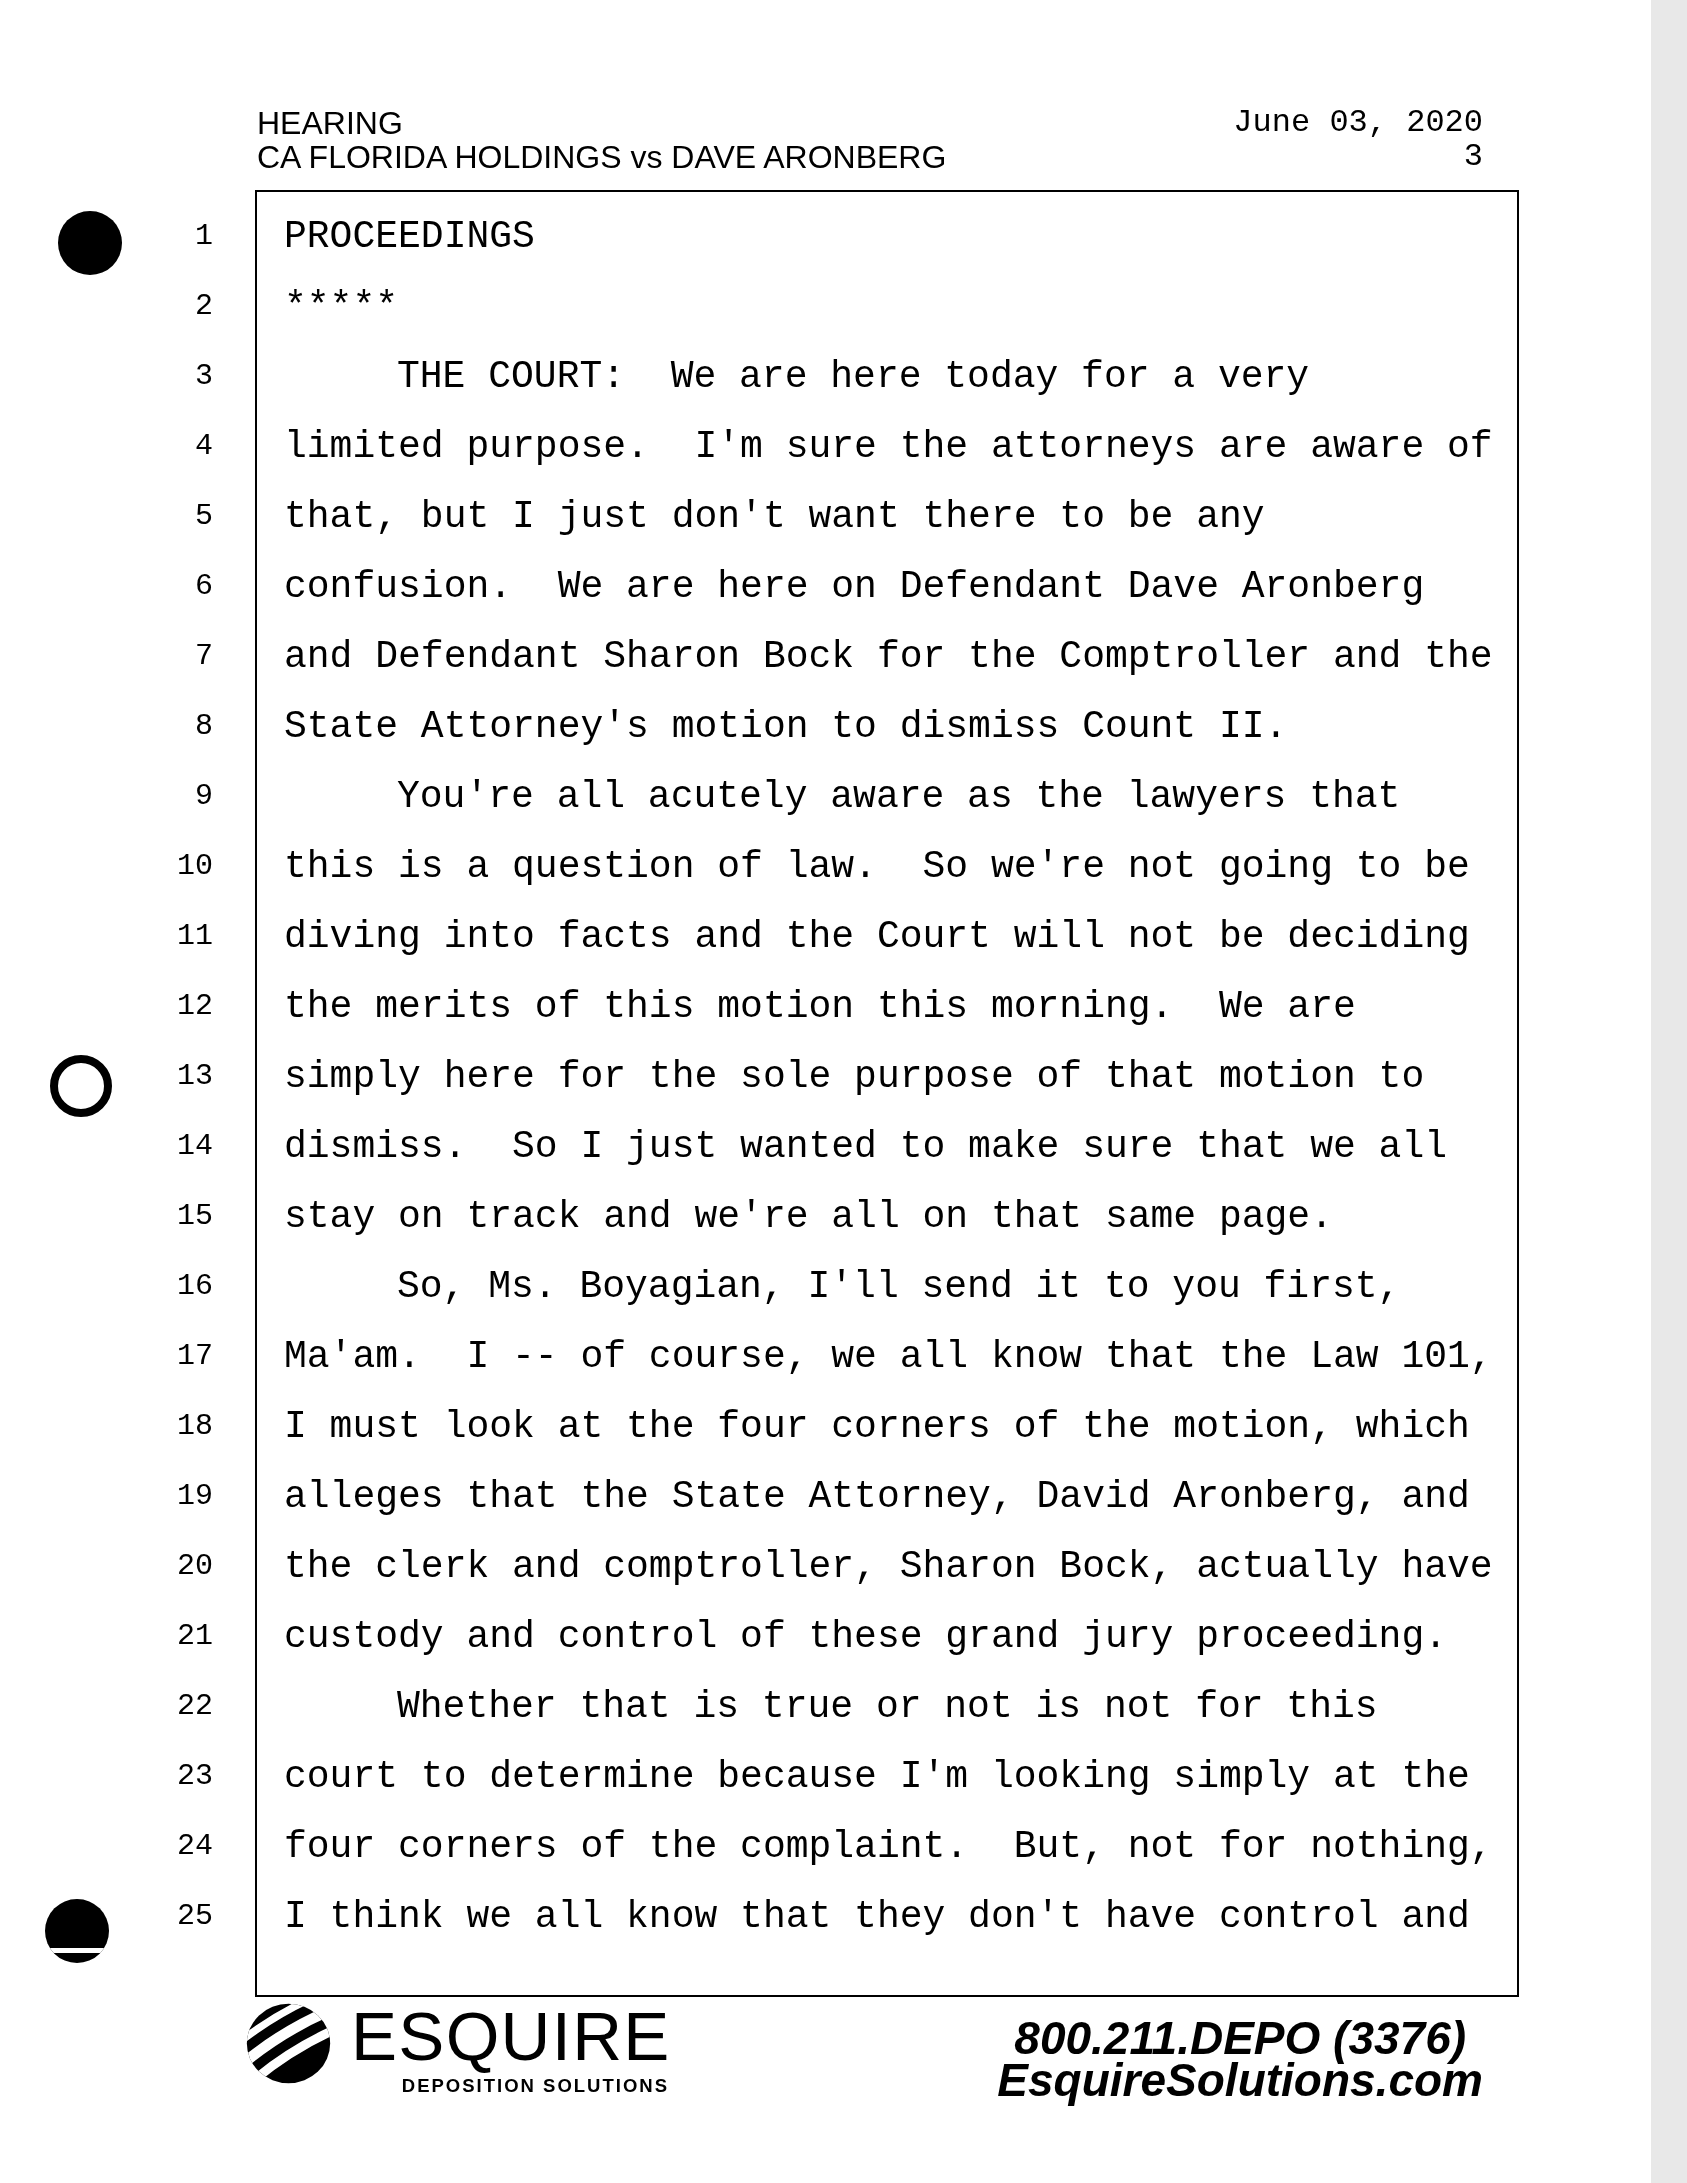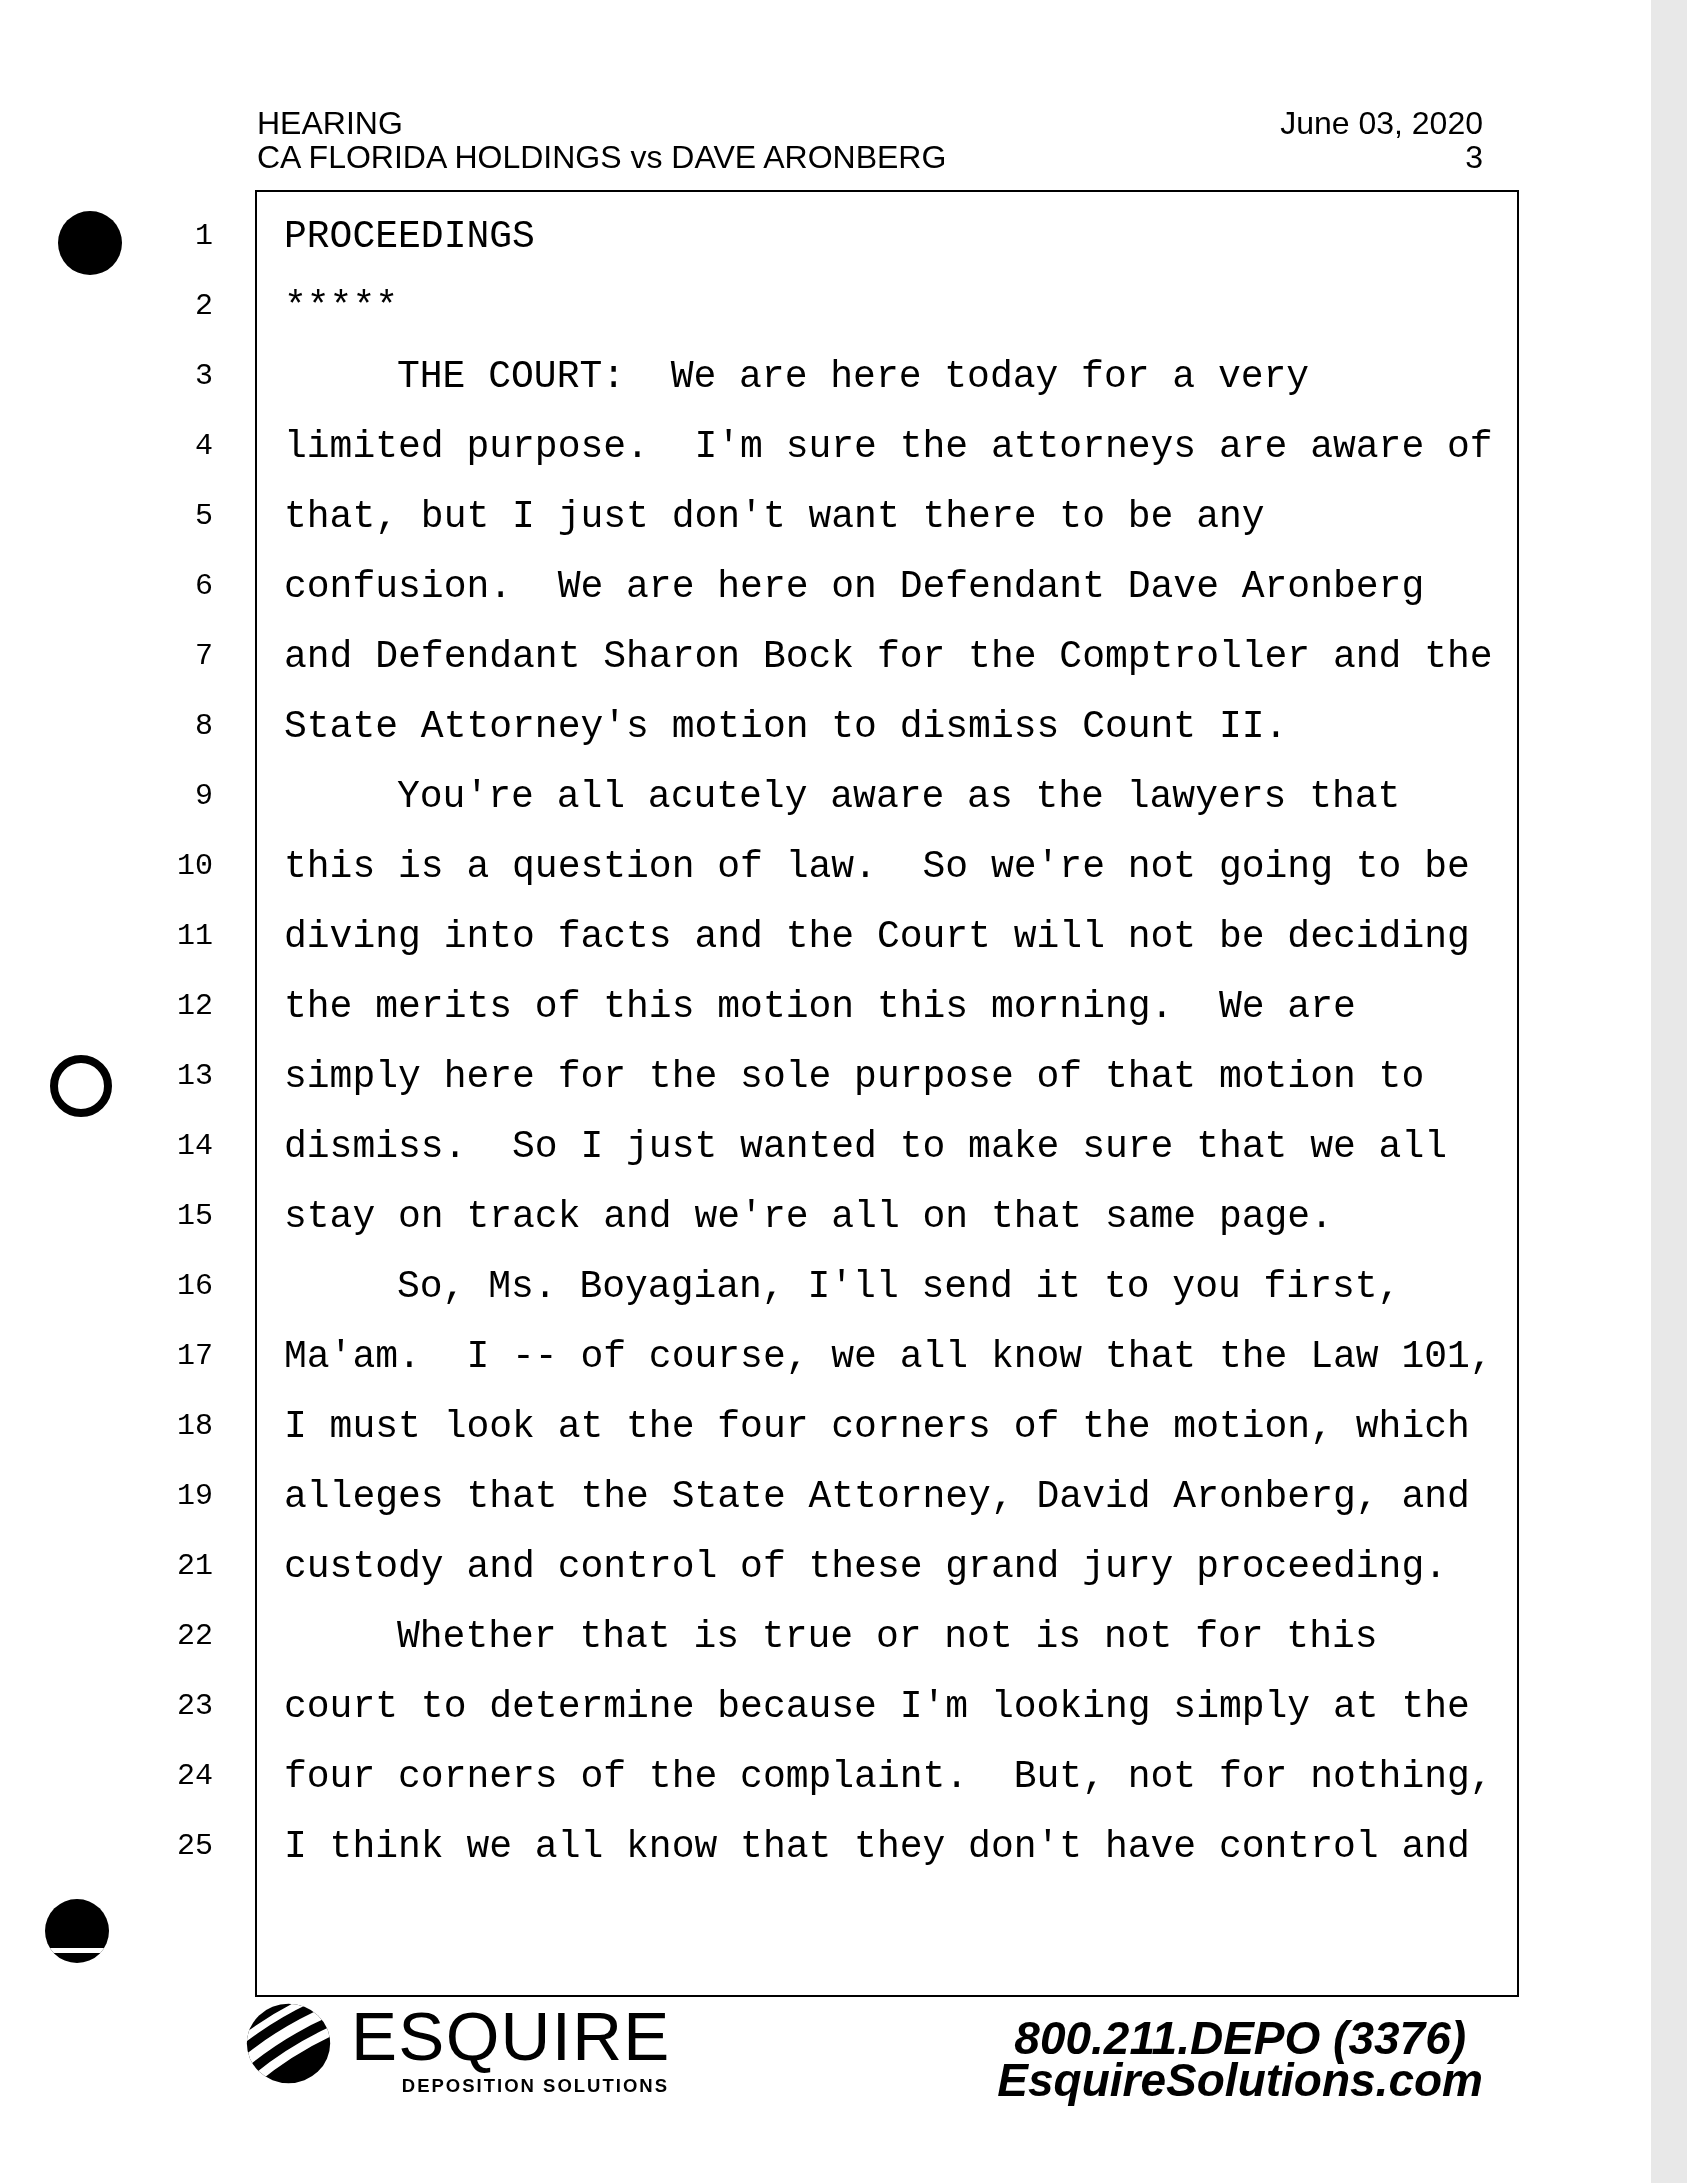--- a/index.html
+++ b/index.html
@@ -11,21 +11,21 @@
     font-family:"Liberation Sans",sans-serif;
     color:#000;
   }
   
   .hdr-left{
     position:absolute;left:257px;top:106px;
     font-size:32px;line-height:34px;white-space:nowrap;
   }
   .hdr-right{
     position:absolute;right:168px;top:106px;
-    font-size:32px;line-height:34px;text-align:right;white-space:nowrap;
+    font-size:32px;line-height:34px;text-align:right;white-space:nowrap;font-family:Liberation Mono, monospace;
   }
   
   .punch{position:absolute;border-radius:50%;}
   .punch-1{left:58px;top:211px;width:64px;height:64px;background:#000;}
   .punch-2{left:50px;top:1055px;width:62px;height:62px;border:8.6px solid #000;background:#fff;box-sizing:border-box;}
   .punch-3{left:45px;top:1899px;width:64px;height:64px;background:#000;overflow:hidden;}
   .punch-3 .stripe{position:absolute;left:0;top:49px;width:100%;height:4.6px;background:#fff;}
   
   .textbox{
     position:absolute;left:255px;top:190px;
@@ -158,20 +158,24 @@
         <span class="lnum">17</span>
         <span class="ltext">Ma'am.  I -- of course, we all know that the Law 101,</span>
       </div>
       <div class="t-row">
         <span class="lnum">18</span>
         <span class="ltext">I must look at the four corners of the motion, which</span>
       </div>
       <div class="t-row">
         <span class="lnum">19</span>
         <span class="ltext">alleges that the State Attorney, David Aronberg, and</span>
+      </div>
+      <div class="t-row">
+        <span class="lnum">20</span>
+        <span class="ltext">the clerk and comptroller, Sharon Bock, actually have</span>
       </div>
       <div class="t-row">
         <span class="lnum">21</span>
         <span class="ltext">custody and control of these grand jury proceeding.</span>
       </div>
       <div class="t-row">
         <span class="lnum">22</span>
         <span class="ltext indent">Whether that is true or not is not for this</span>
       </div>
       <div class="t-row">

